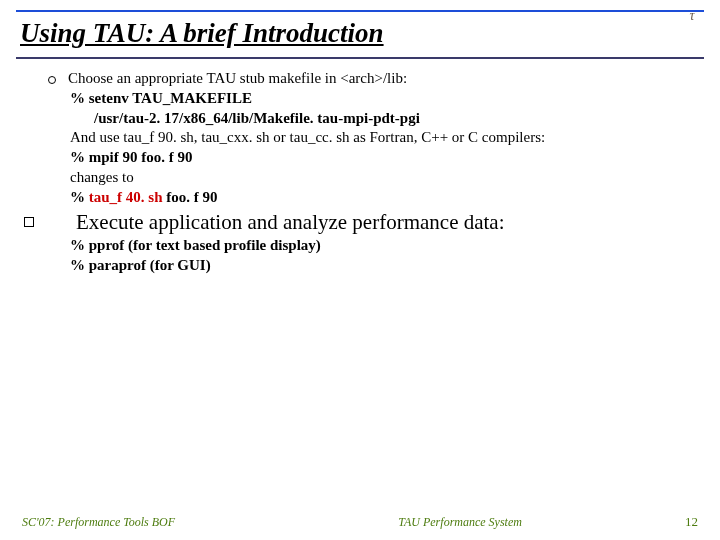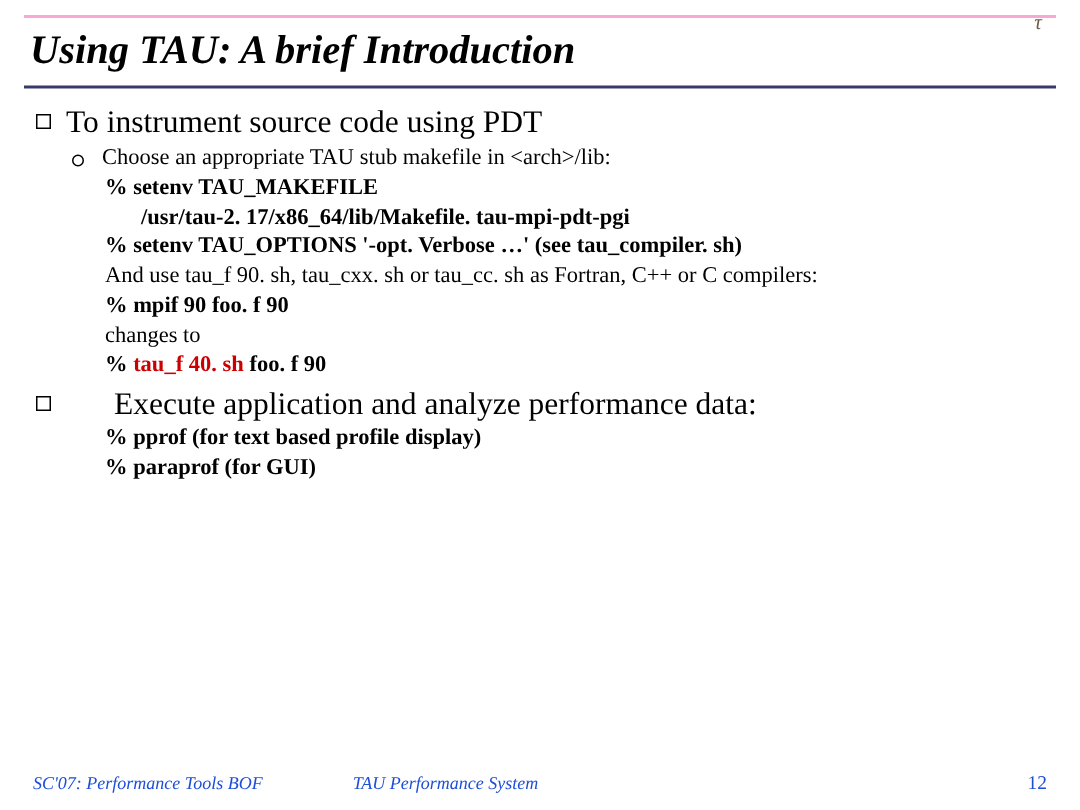--- a/index.html
+++ b/index.html
@@ -6,24 +6,25 @@
   body {
     width: 720px;
     height: 540px;
     background: #ffffff;
     font-family: 'Times New Roman', Times, serif;
     position: relative;
     overflow: hidden;
   }
   .title-bar {
     margin: 10px 16px 0 16px;
-    border-top: 2px solid #f9a8d4;
+    border-top: 2px solid #1d4ed8;
     border-bottom: 2px solid #3a3a6a;
     padding: 6px 0 8px 0;
     position: relative;
+    text-decoration: underline;
   }
   .title-text {
     font-size: 27px;
     font-style: italic;
     font-weight: bold;
     color: #000;
     padding-left: 4px;
   }
   .logo {
     position: absolute;
@@ -84,50 +85,45 @@
   .red { color: #cc0000; font-weight: bold; }
   .footer {
     position: absolute;
     bottom: 10px;
     left: 0;
     width: 100%;
     display: flex;
     align-items: baseline;
     font-size: 12px;
     font-style: italic;
-    color: #1d4ed8;
+    color: #4d7c0f;
     padding: 0 22px;
   }
   .footer-left { flex: 0 0 auto; }
-  .footer-center { flex: 1 1 auto; margin-left: 60px; }
+  .footer-center { flex: 1 1 auto; text-align: center; margin-left: 60px; }
   .footer-right { flex: 0 0 auto; font-style: normal; font-size: 13px; }
 </style>
 </head>
 <body>
 
 <div class="title-bar">
   <div class="title-text">Using TAU: A brief Introduction</div>
   <div class="logo">τ</div>
 </div>
 
 <div class="content">
 
-  <div class="bullet-row">
-    <div class="sq-bullet"></div>
-    <div class="bullet-text">To instrument source code using PDT</div>
-  </div>
 
   <div class="sub-block">
     <div class="circ-row">
       <div class="circ-bullet"></div>
       <div>Choose an appropriate TAU stub makefile in &lt;arch&gt;/lib:</div>
     </div>
     <div class="sub-line bold">% setenv TAU_MAKEFILE</div>
     <div class="sub-line bold" style="margin-left:24px;">/usr/tau-2. 17/x86_64/lib/Makefile. tau-mpi-pdt-pgi</div>
-    <div class="sub-line bold">% setenv TAU_OPTIONS '-opt. Verbose …' (see tau_compiler. sh)</div>
     <div class="sub-line" style="padding-right:30px;">And use tau_f 90. sh, tau_cxx. sh or tau_cc. sh as Fortran, C++ or C compilers:</div>
     <div class="sub-line bold">% mpif 90 foo. f 90</div>
     <div class="sub-line">changes to</div>
     <div class="sub-line bold">
       <span>% </span><span class="red">tau_f 40. sh</span><span> foo. f 90</span>
     </div>
   </div>
 
   <div class="bullet-row" style="margin-top:4px;gap:32px;">
     <div class="sq-bullet"></div>

